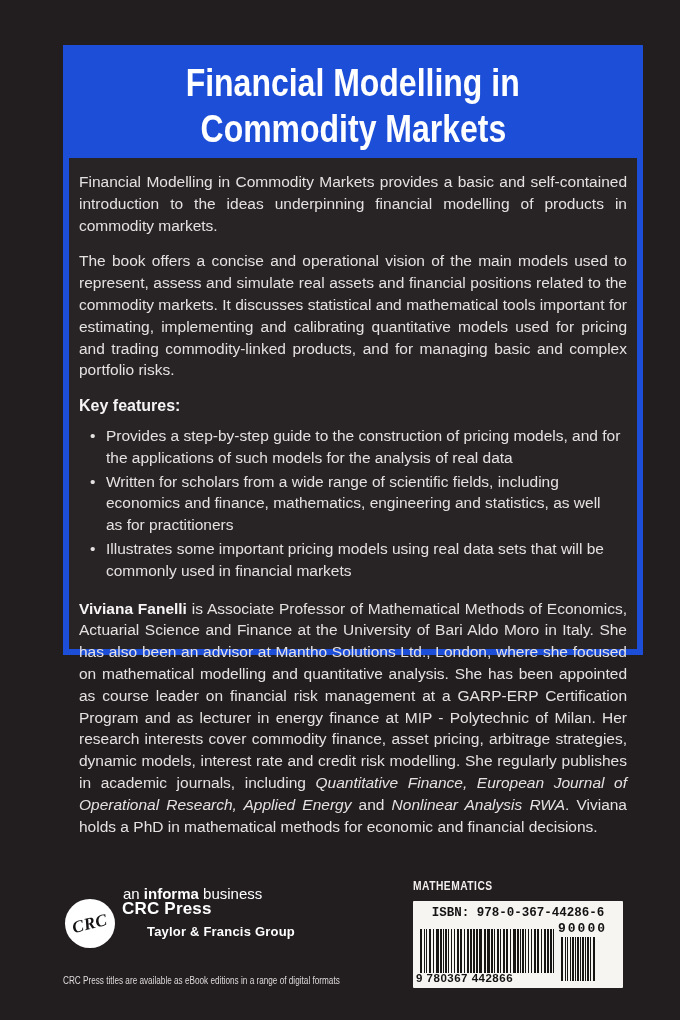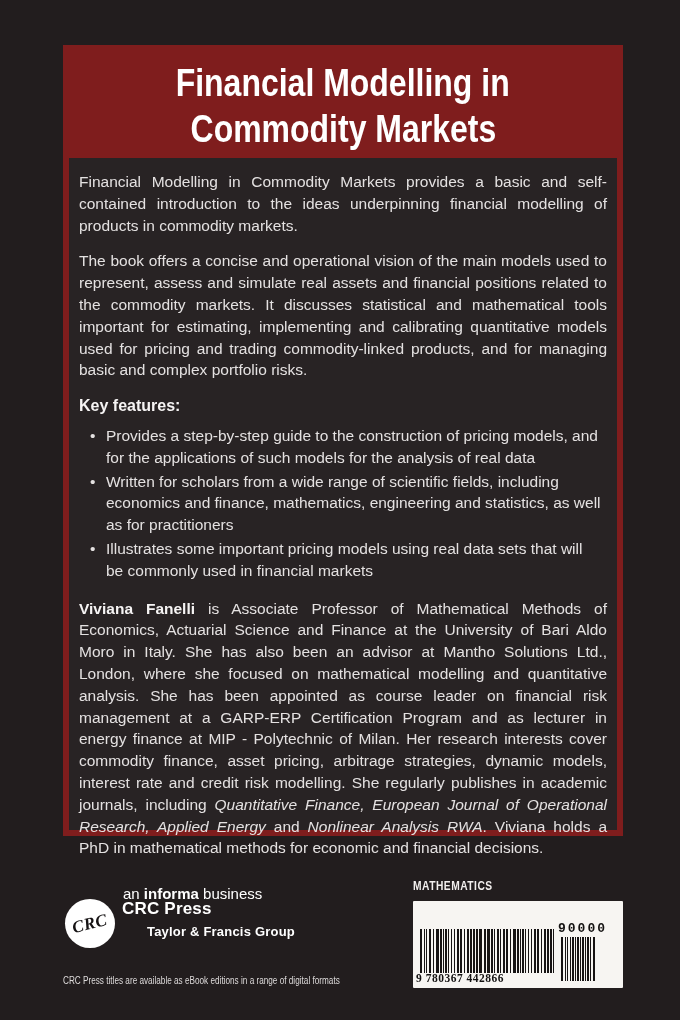--- a/index.html
+++ b/index.html
@@ -7,22 +7,23 @@
     width:680px;height:1020px;
     background:#221d1e;
     font-family:"Liberation Sans", sans-serif;
     position:relative;
     overflow:hidden;
   }
   .cover{position:absolute;inset:0;background:#221d1e;}
 
   
   .panel{
-    position:absolute;left:63px;top:45px;width:560px;height:791px;
-    background:#7f1d1d;
+    position:absolute;left:63px;top:45px;width:560px;height:610px;
+    background:#1d4ed8;
+    padding-left:20px;
   }
   .title-banner{
     position:absolute;left:0;top:0;width:100%;height:113px;
     display:flex;flex-direction:column;justify-content:center;align-items:center;
     padding-top:8px;box-sizing:border-box;
   }
   .title-line{
     color:#ffffff;font-weight:bold;font-size:39px;line-height:46px;
     letter-spacing:0px;white-space:nowrap;
     transform:scaleX(.82);transform-origin:center;
@@ -63,21 +64,21 @@
     position:absolute;right:16px;top:20px;
     font-family:"Liberation Mono", monospace;
     font-size:13px;font-weight:bold;color:#141212;letter-spacing:2px;
   }
   .bars{position:absolute;overflow:hidden;white-space:nowrap;}
   .bars i{display:inline-block;height:100%;background:#171414;}
   .bars-main{left:7px;top:28px;width:134px;height:44px;}
   .bars-supp{left:148px;top:36px;width:52px;height:44px;}
   .ean-digits{
     position:absolute;left:3px;top:71px;width:145px;
-    font-family:Liberation Serif, serif;
+    font-family:Liberation Sans, sans-serif;
     font-size:11.5px;font-weight:bold;color:#141212;letter-spacing:.5px;white-space:nowrap;
   }
 
   .logo-oval{
     position:absolute;left:65px;top:899px;width:50px;height:49px;
     background:#ffffff;border-radius:50%;
     display:flex;align-items:center;justify-content:center;
   }
   .logo-oval span{
     font-family:"Liberation Serif", serif;
@@ -138,20 +139,21 @@
         </li>
       </ul>
 
       <p class="bio"><b>Viviana Fanelli</b><span> is Associate Professor of Mathematical Methods of Economics, Actuarial Science and Finance at the University of Bari Aldo Moro in Italy. She has also been an advisor at Mantho Solutions Ltd., London, where she focused on mathematical modelling and quantitative analysis. She has been appointed as course leader on financial risk management at a GARP-ERP Certification Program and as lecturer in energy finance at MIP - Polytechnic of Milan. Her research interests cover commodity finance, asset pricing, arbitrage strategies, dynamic models, interest rate and credit risk modelling. She regularly publishes in academic journals, including </span><i>Quantitative Finance, European Journal of Operational Research, Applied Energy</i><span> and </span><i>Nonlinear Analysis RWA</i><span>. Viviana holds a PhD in mathematical methods for economic and financial decisions.</span></p>
     </div>
   </div>
 
   <div class="category">MATHEMATICS</div>
 
   <div class="barcode-box">
+    <div class="isbn-line">ISBN: 978-0-367-44286-6</div>
     <div class="price-code">90000</div>
     <div class="bars bars-main"><i style="width:2px;margin-right:2px"></i><i style="width:1px;margin-right:1px"></i><i style="width:1px;margin-right:2px"></i><i style="width:2px;margin-right:2px"></i><i style="width:1px;margin-right:2px"></i><i style="width:3px;margin-right:1px"></i><i style="width:2px;margin-right:1px"></i><i style="width:1px;margin-right:1px"></i><i style="width:2px;margin-right:1px"></i><i style="width:1px;margin-right:2px"></i><i style="width:1px;margin-right:2px"></i><i style="width:1px;margin-right:2px"></i><i style="width:2px;margin-right:1px"></i><i style="width:2px;margin-right:2px"></i><i style="width:1px;margin-right:2px"></i><i style="width:2px;margin-right:1px"></i><i style="width:2px;margin-right:1px"></i><i style="width:2px;margin-right:1px"></i><i style="width:2px;margin-right:1px"></i><i style="width:3px;margin-right:2px"></i><i style="width:2px;margin-right:1px"></i><i style="width:3px;margin-right:1px"></i><i style="width:2px;margin-right:1px"></i><i style="width:1px;margin-right:2px"></i><i style="width:2px;margin-right:1px"></i><i style="width:1px;margin-right:2px"></i><i style="width:2px;margin-right:1px"></i><i style="width:2px;margin-right:2px"></i><i style="width:1px;margin-right:2px"></i><i style="width:3px;margin-right:1px"></i><i style="width:2px;margin-right:1px"></i><i style="width:1px;margin-right:1px"></i><i style="width:2px;margin-right:1px"></i><i style="width:1px;margin-right:2px"></i><i style="width:1px;margin-right:2px"></i><i style="width:1px;margin-right:2px"></i><i style="width:2px;margin-right:1px"></i><i style="width:2px;margin-right:2px"></i><i style="width:1px;margin-right:2px"></i><i style="width:2px;margin-right:1px"></i><i style="width:2px;margin-right:1px"></i><i style="width:2px;margin-right:1px"></i><i style="width:2px;margin-right:1px"></i></div>
     <div class="bars bars-supp"><i style="width:2px;margin-right:2px"></i><i style="width:1px;margin-right:1px"></i><i style="width:1px;margin-right:2px"></i><i style="width:1px;margin-right:1px"></i><i style="width:2px;margin-right:1px"></i><i style="width:1px;margin-right:1px"></i><i style="width:2px;margin-right:1px"></i><i style="width:1px;margin-right:1px"></i><i style="width:2px;margin-right:1px"></i><i style="width:1px;margin-right:1px"></i><i style="width:2px;margin-right:1px"></i><i style="width:1px;margin-right:2px"></i><i style="width:2px"></i></div>
     <div class="ean-digits">9 780367 442866</div>
   </div>
 
   <div class="logo-oval">
     <span>CRC</span>
   </div>
   <div class="pub-name">CRC Press</div>

